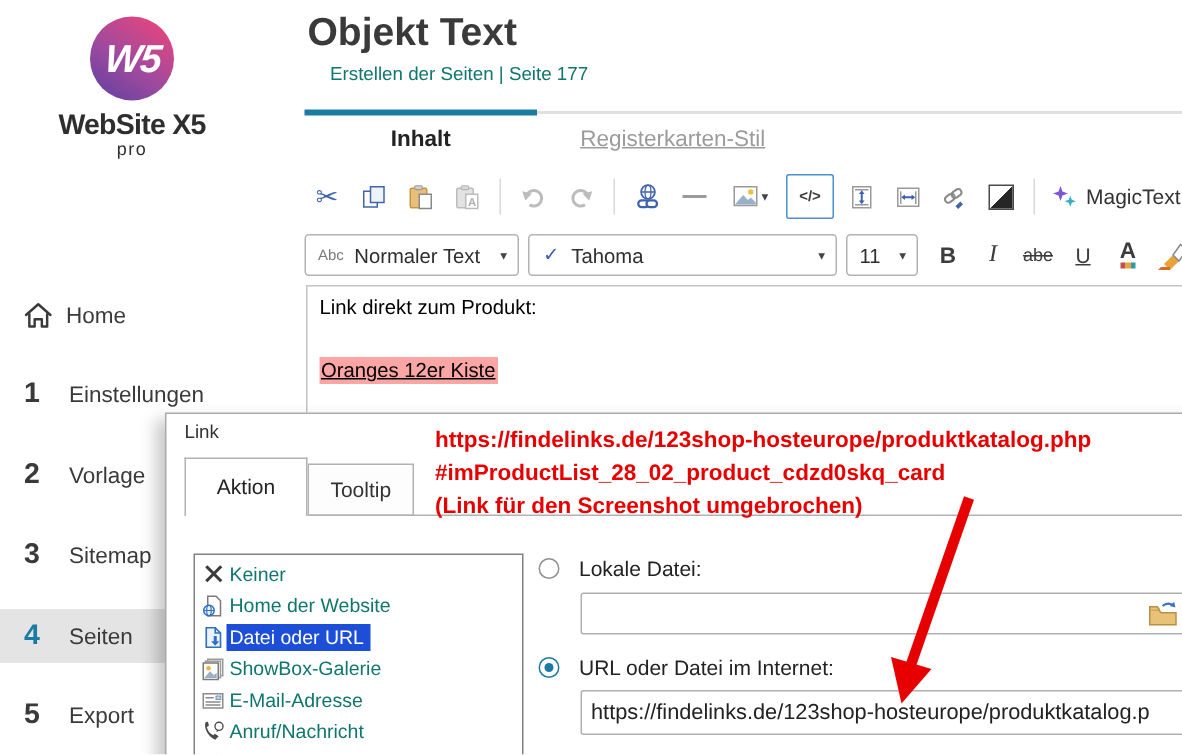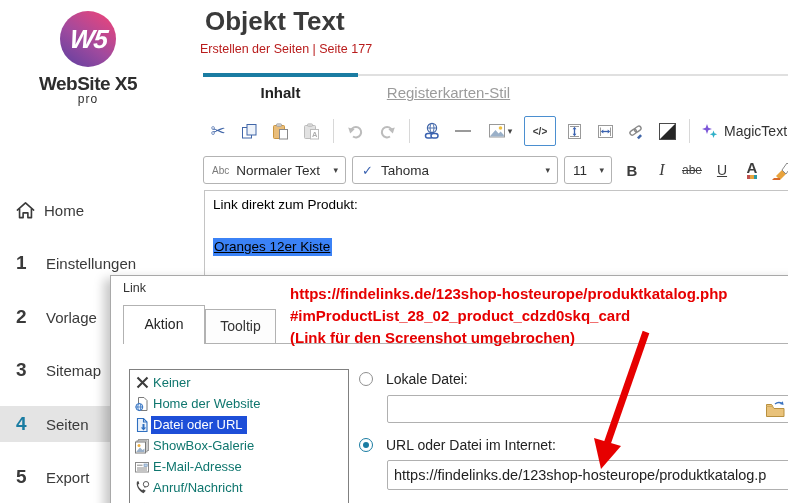--- a/index.html
+++ b/index.html
@@ -11,21 +11,21 @@
     background:linear-gradient(215deg,#e8457c 8%,#a04a9e 55%,#5b3fa0 100%);
     display:flex;align-items:center;justify-content:center;}
   .logo-w5{color:#fff;font-size:26px;font-style:italic;font-weight:bold;letter-spacing:-1px;transform:skewX(-6deg);}
   .logo-word{position:absolute;left:28px;top:73px;width:120px;text-align:center;font-weight:bold;
     font-size:19px;color:#2e2e2e;letter-spacing:-0.5px;}
   .logo-sub{position:absolute;left:28px;top:92px;width:120px;text-align:center;
     font-size:12px;color:#2e2e2e;letter-spacing:1px;}
 
   
   .page-title{position:absolute;left:205px;top:6px;font-size:26px;font-weight:bold;color:#3a3a3a;}
-  .breadcrumb{position:absolute;left:200px;top:42px;font-size:12.5px;color:#b91c1c;}
+  .breadcrumb{position:absolute;left:220px;top:42px;font-size:12.5px;color:#0f766e;}
   .tabline-gray{position:absolute;left:203px;top:74px;width:585px;height:2px;background:#e0e0e0;}
   .tabline-teal{position:absolute;left:203px;top:73px;width:155px;height:3.5px;background:#1a7ca2;}
   .tab-lbl{position:absolute;top:84px;font-size:15px;text-align:center;cursor:default;}
   .tab-lbl.on{color:#222;font-weight:bold;}
   .tab-lbl.off{color:#9b9b9b;}
 
   
   .tb1{position:absolute;left:205px;top:112px;height:38px;display:flex;align-items:center;gap:5px;}
   .tbtn{width:26px;height:26px;display:flex;align-items:center;justify-content:center;flex:0 0 auto;}
   .tsep{width:1px;height:24px;background:#d8d8d8;margin:0 4px;flex:0 0 auto;}
@@ -47,21 +47,21 @@
   .fb-i{font-style:italic;font-family:"Liberation Serif",serif;font-size:16px;}
   .fb-s{font-size:12px;text-decoration:line-through;}
   .fb-u{font-size:14px;text-decoration:underline;}
   .fb-a{font-weight:bold;font-size:15px;line-height:14px;border-bottom:4px solid;
     border-image:linear-gradient(90deg,#c0504d 33%,#e8a33d 33% 66%,#2e9aa6 66%) 1;}
 
   
   .editor{position:absolute;left:204px;top:190px;width:600px;height:160px;background:#fff;
     border:1px solid #c4c4c4;box-sizing:border-box;}
   .ed-line1{position:absolute;left:8px;top:6px;font-size:13.5px;color:#000;}
-  .ed-sel{position:absolute;left:8px;top:47px;font-size:13.5px;color:#000;background:#3b82f6;
+  .ed-sel{position:absolute;left:8px;top:47px;font-size:13.5px;color:#000;background:#fca5a5;
     text-decoration:underline;padding:1px 2px 2px 1px;}
 
   
   .side-item{position:absolute;left:0;width:197px;height:36px;display:flex;align-items:center;cursor:default;}
   .side-item.active{background:#e4e4e4;width:110px;}
   .side-num{width:30px;margin-left:16px;font-size:19px;font-weight:bold;color:#3a3a3a;}
   .side-item.active .side-num{color:#1a7ca2;}
   .side-ico{width:30px;margin-left:14px;display:flex;align-items:center;}
   .side-label{font-size:15px;color:#3a3a3a;}
 

